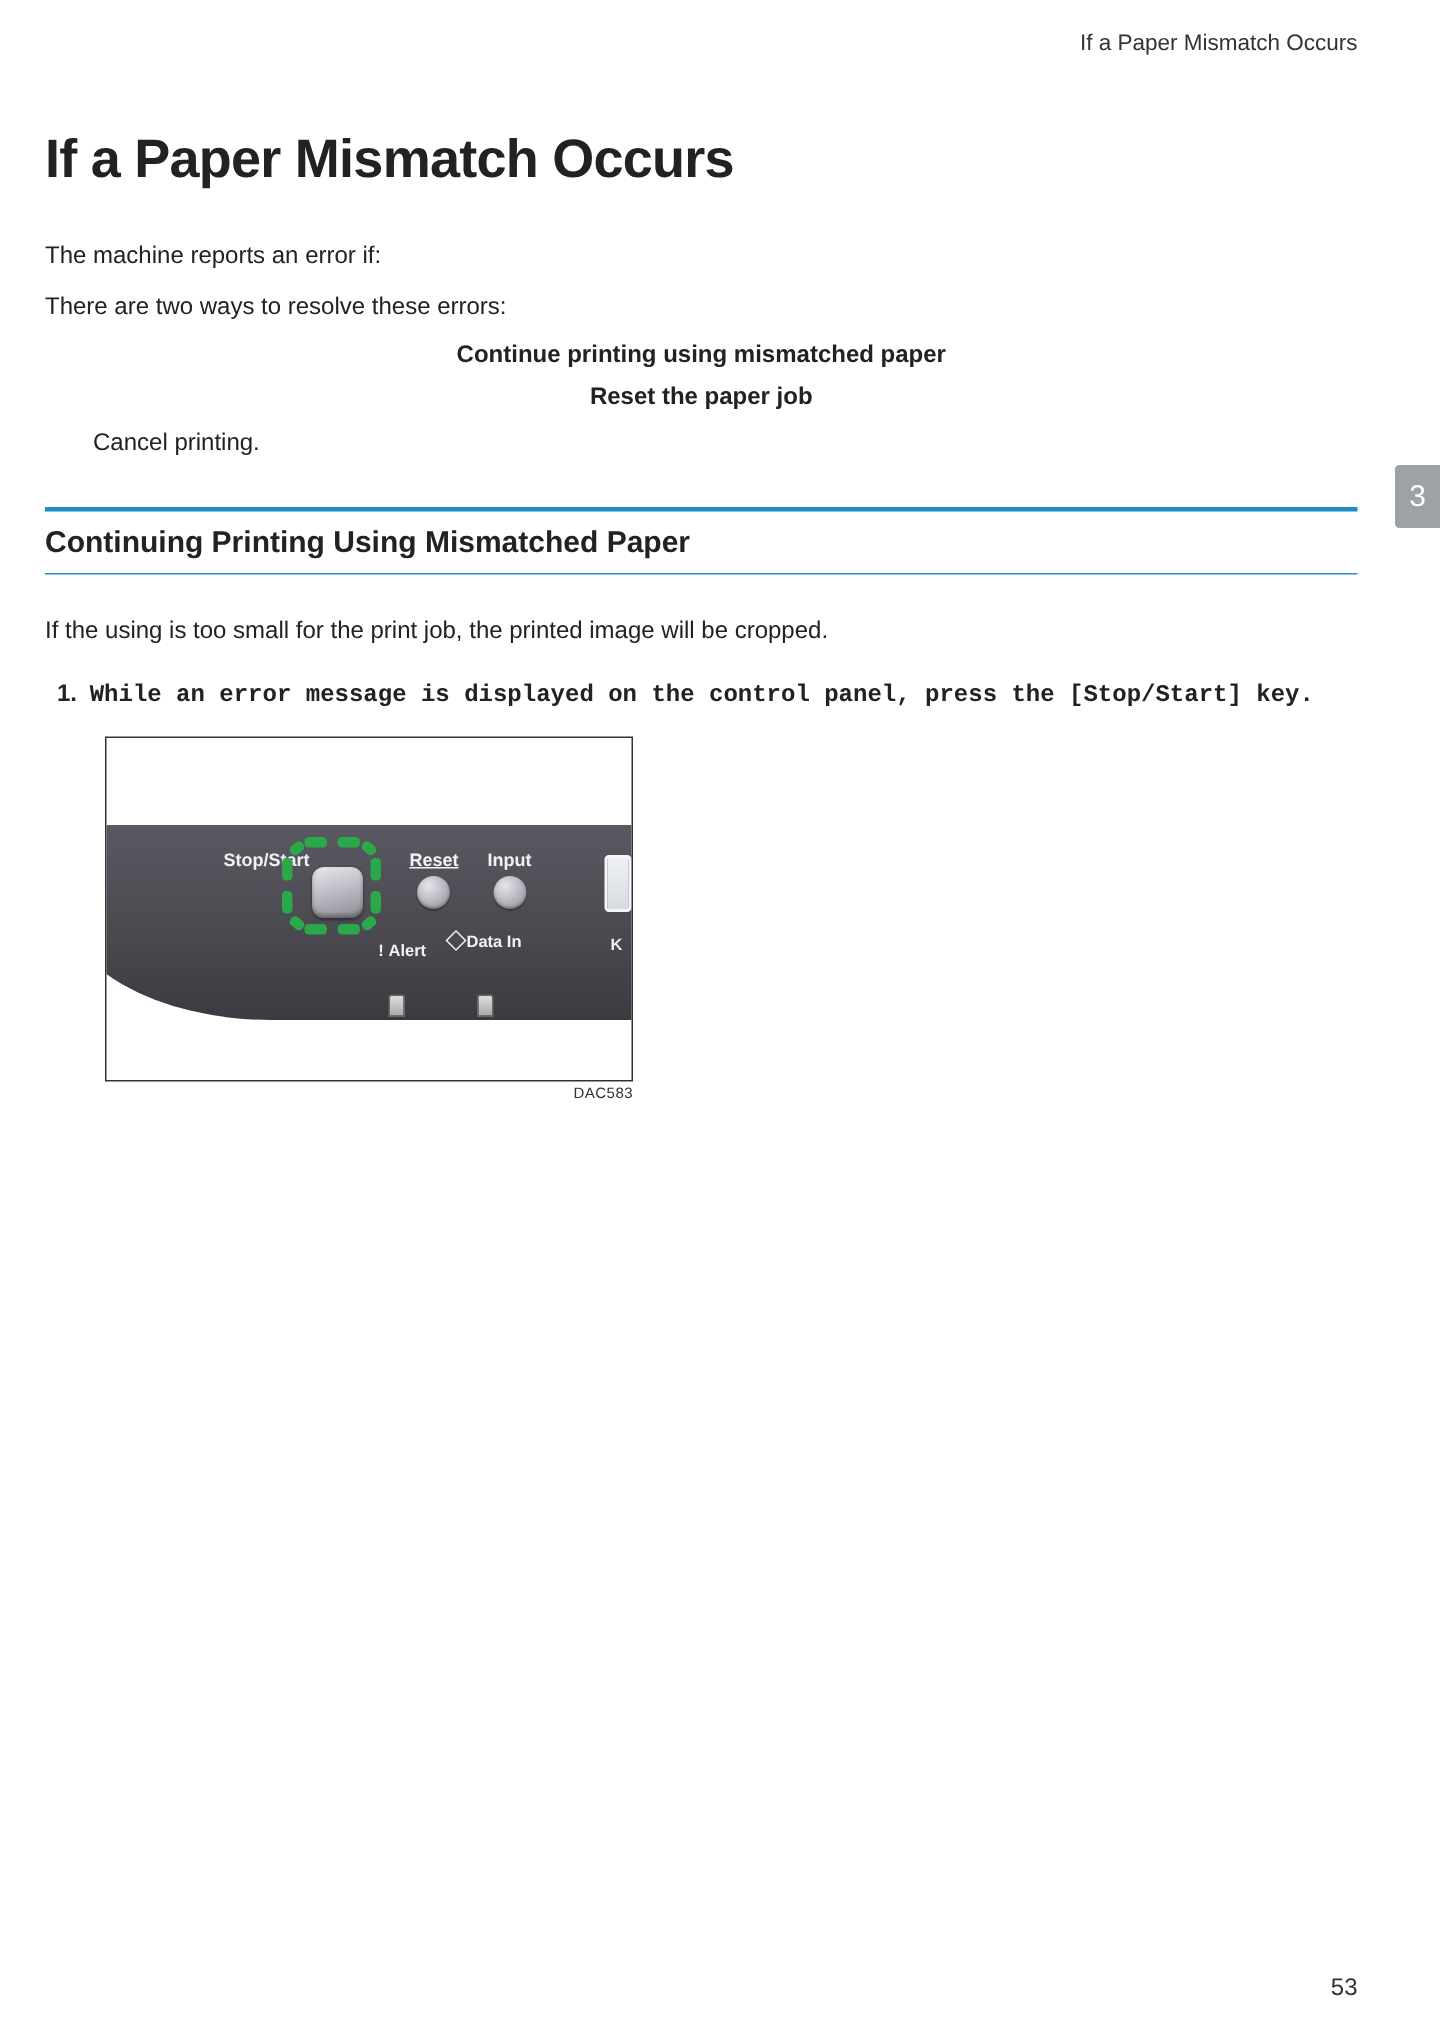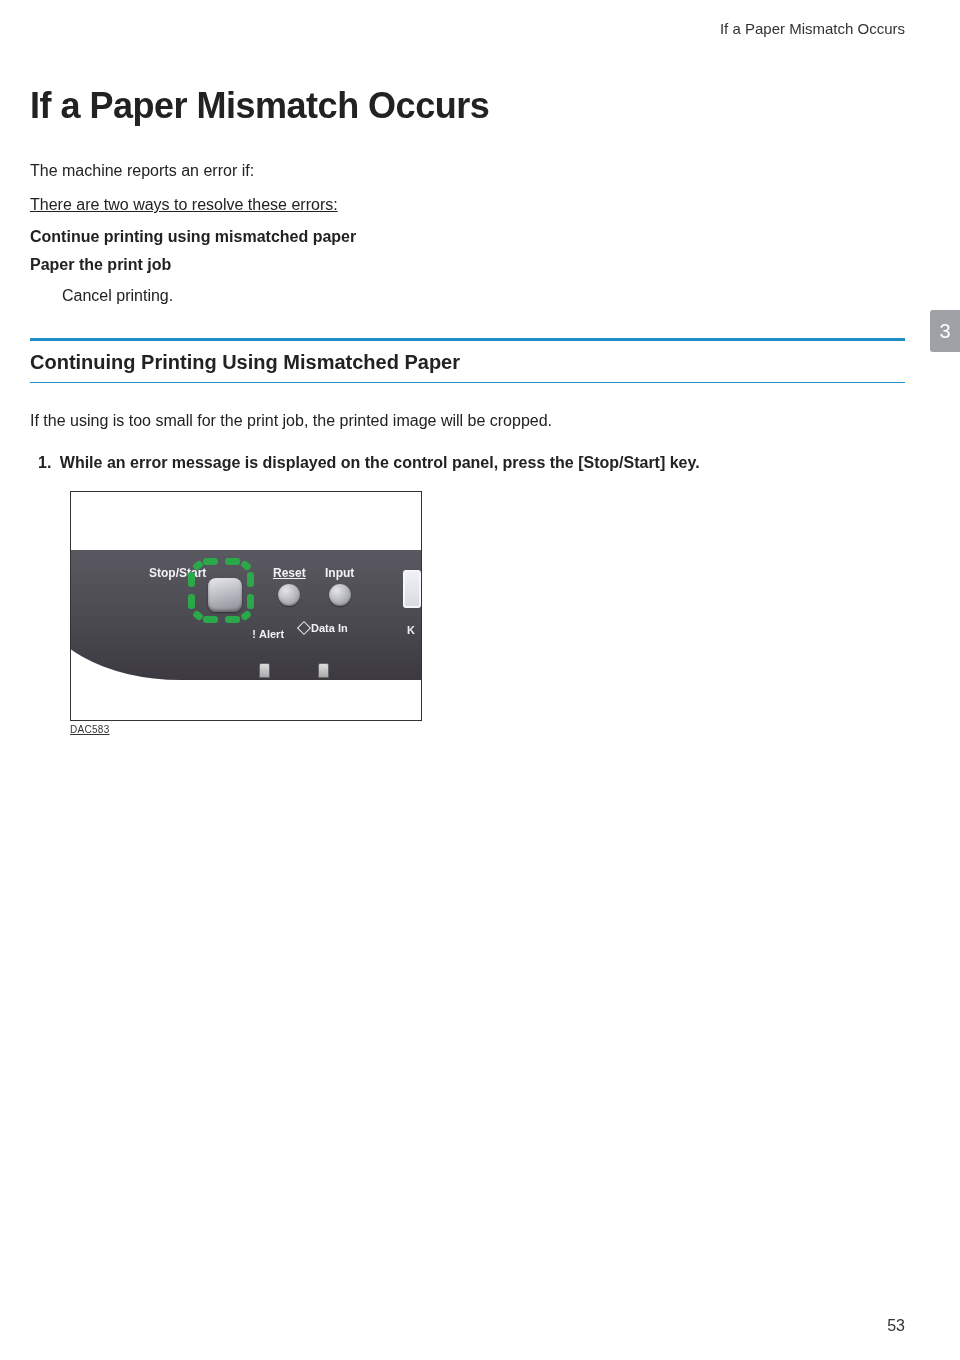--- a/index.html
+++ b/index.html
@@ -46,27 +46,27 @@
     ul.errlist li::before {
       content: "•";
       position: absolute;
       left: 0;
       top: 0;
       font-size: 16px;
     }
     .resolve {
       font-size: 16px;
       margin-bottom: 14px;
-      text-decoration: underline;
     }
     .deflist .term {
       font-size: 16px;
       font-weight: 700;
       margin-bottom: 10px;
       margin-top: 6px;
+      text-align: center;
     }
     .deflist .desc {
       font-size: 16px;
       padding-left: 32px;
       margin-bottom: 16px;
       line-height: 1.5;
     }
     .section-rule {
       margin-top: 30px;
       height: 3px;
@@ -95,20 +95,21 @@
       font-weight: 700;
       font-size: 16px;
       display: inline;
     }
     ol.steps li .steptext {
       font-weight: 700;
       font-size: 16px;
       display: inline;
       margin-left: 4px;
       line-height: 1.5;
+      font-family: Liberation Mono, monospace;
     }
     .figure {
       margin-top: 16px;
       margin-left: 32px;
       width: 352px;
     }
     .figbox {
       width: 352px;
       height: 230px;
       border: 1px solid #333;
@@ -192,25 +193,25 @@
     }
     .k-label {
       position: absolute;
       right: 6px;
       top: 132px;
       color: #eee;
       font-size: 11px;
       font-weight: 700;
     }
     .figcode {
+      text-align: right;
       font-size: 10px;
       color: #333;
       margin-top: 3px;
       letter-spacing: 0.3px;
-      text-decoration: underline;
     }
     .side-tab {
       position: absolute;
       right: 0;
       top: 310px;
       width: 30px;
       height: 42px;
       background: #9ea1a6;
       color: #fff;
       font-size: 20px;
@@ -250,21 +251,21 @@
 
   <h1>If a Paper Mismatch Occurs</h1>
 
   <p class="intro">The machine reports an error if:</p>
 
 
   <p class="resolve">There are two ways to resolve these errors:</p>
 
   <div class="deflist">
     <p class="term">Continue printing using mismatched paper</p>
-    <p class="term">Paper the print job</p>
+    <p class="term">Reset the paper job</p>
     <p class="desc">Cancel printing.</p>
   </div>
 
   <div class="section-rule"></div>
   <h2>Continuing Printing Using Mismatched Paper</h2>
   <div class="section-rule2"></div>
 
   <p class="section-intro">If the using is too small for the print job, the printed image will be cropped.</p>
 
   <ol class="steps">

